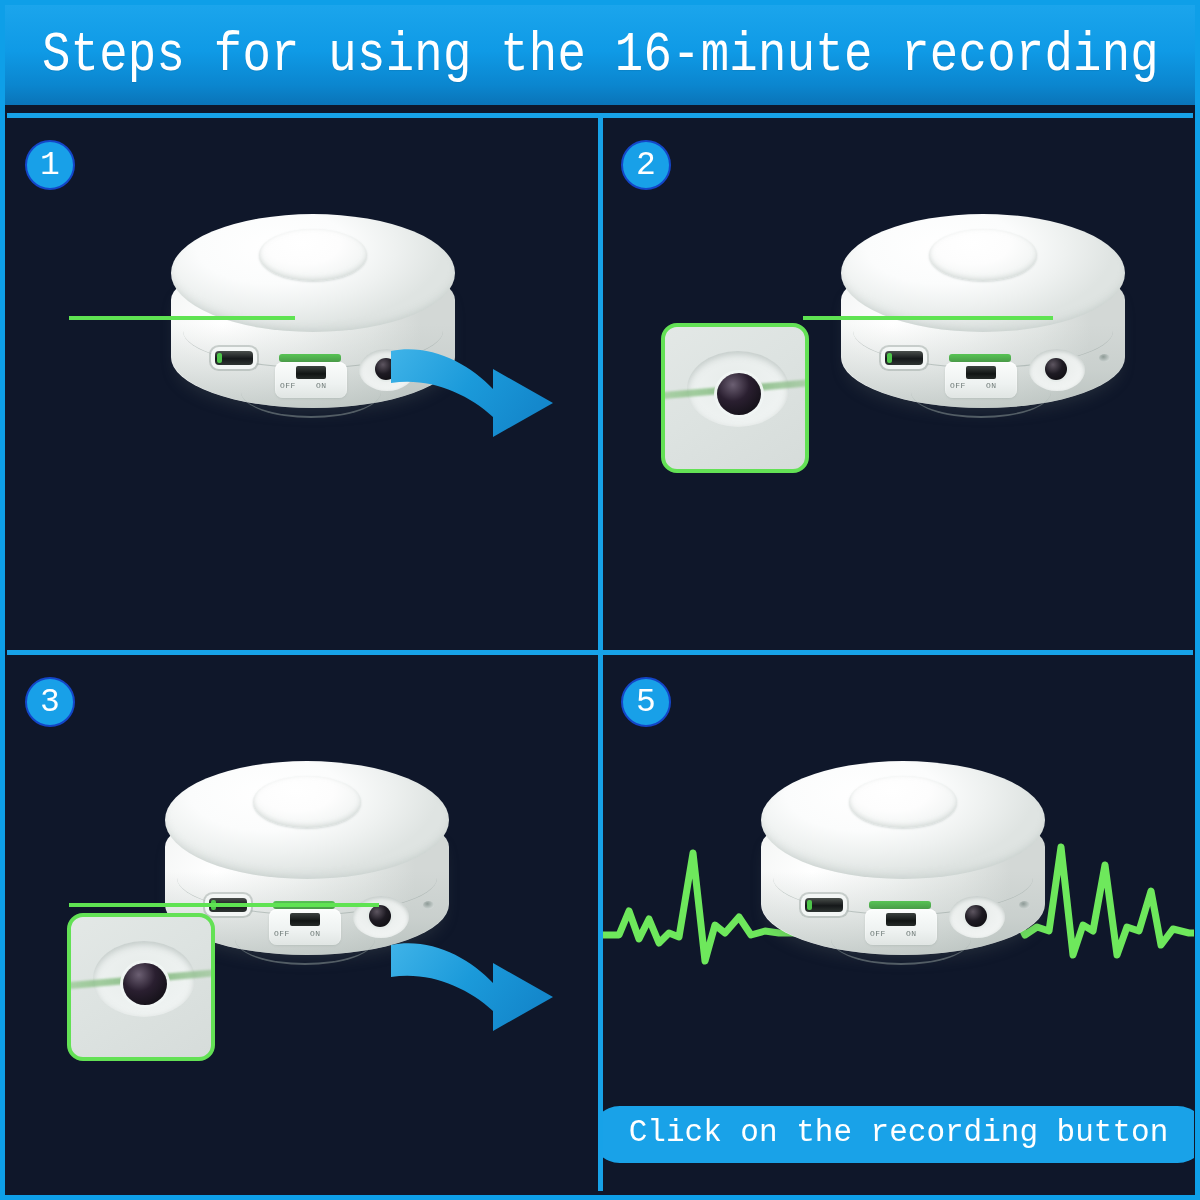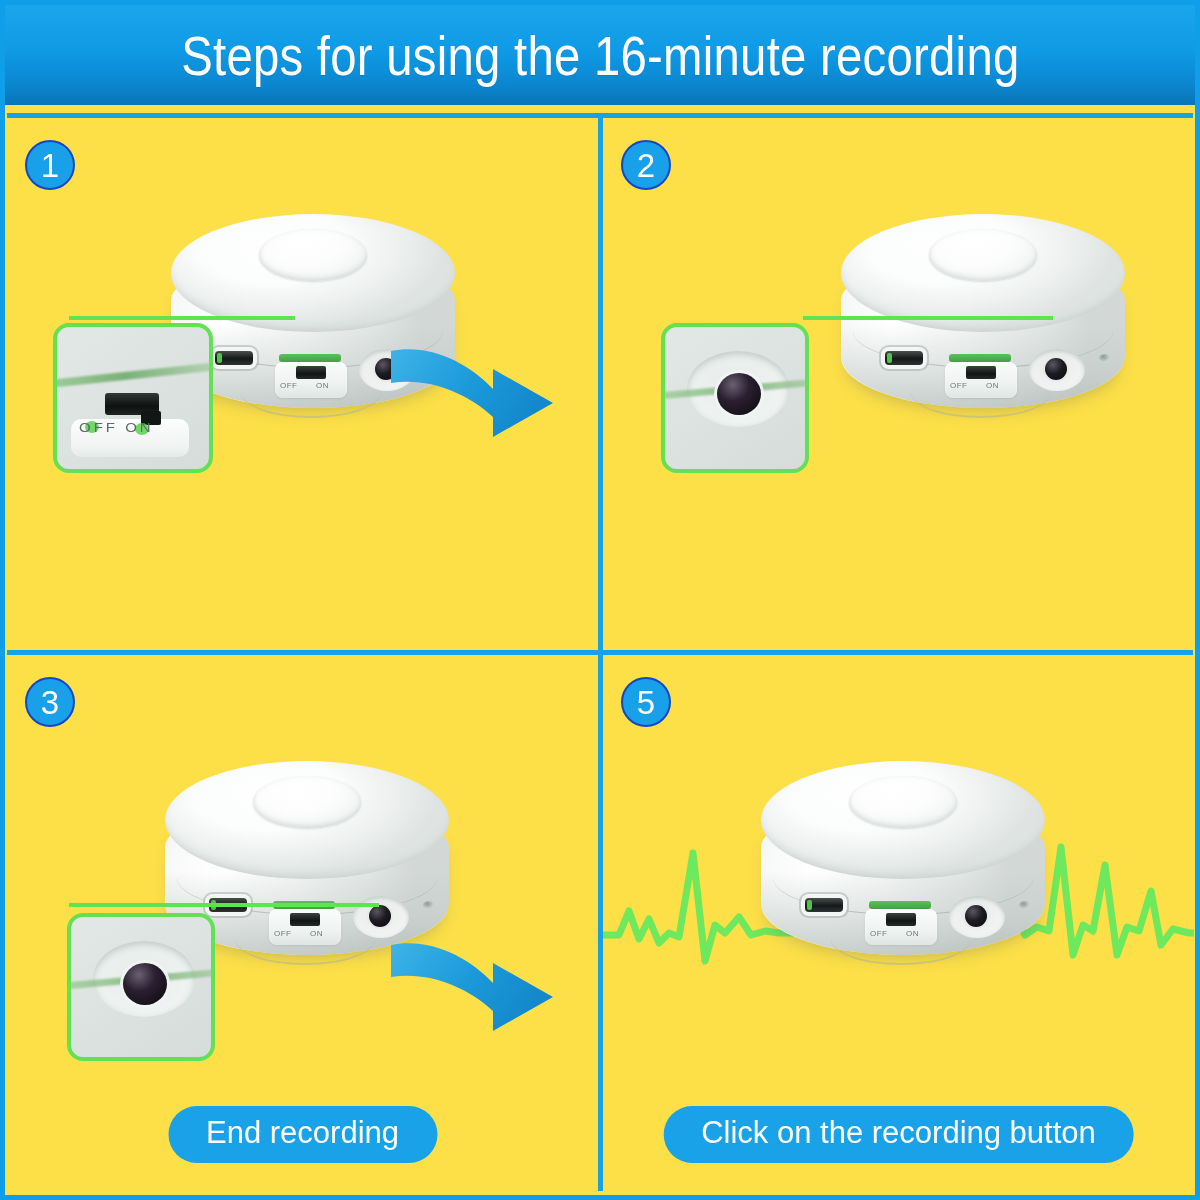--- a/index.html
+++ b/index.html
@@ -11,24 +11,25 @@
     width: 1200px;
     height: 1200px;
     overflow: hidden;
     font-family: "Liberation Sans", sans-serif;
   }
 
   #page {
     position: relative;
     width: 1200px;
     height: 1200px;
-    background: #fde047;
+    background: #0f172a;
     box-sizing: border-box;
     border: 5px solid #0e9fe8;
     overflow: hidden;
+    font-family: Liberation Mono, monospace;
   }
 
   
   #header {
     position: absolute;
     left: 0; top: 0;
     width: 1190px;
     height: 100px;
     background: linear-gradient(180deg, #1ba5ec 0%, #0f9ae6 46%, #0b86cf 80%, #0a74b8 100%);
     display: flex;
@@ -428,31 +429,20 @@
         <div class="dev-switch-label" style="left:117px; top:176px;">OFF</div>
         <div class="dev-switch-label" style="left:153px; top:176px;">ON</div>
 
         <div class="dev-btn-well" style="left:196px; top:143px;"></div>
         <div class="dev-btn" style="left:212px; top:152px;"></div>
         <div class="dev-hole" style="left:266px; top:148px;"></div>
       </div>
 
       <div class="connector" style="left:62px; top:198px; width:226px;"></div>
 
-      <div class="callout" style="left:46px; top:210px; width:160px; height:150px; top:205px;">
-        <div class="callout-inner">
-          <div class="co-seam" style="top:44px;"></div>
-          <div class="co-switch-plate"></div>
-          <div class="co-switch"></div>
-          <div class="co-switch-foot"></div>
-          <div class="co-dot-g1" style="left:28px; top:94px;"></div>
-          <div class="co-dot-g2" style="left:78px; top:96px;"></div>
-          <div class="co-label">OFF   ON</div>
-        </div>
-      </div>
 
       <svg class="blue-arrow" style="left:378px; top:215px;" width="200" height="120" viewBox="0 0 200 120">
         <defs>
           <linearGradient id="ag1" x1="0" y1="0" x2="1" y2="0.4">
             <stop offset="0%" stop-color="#3fb3e8"></stop>
             <stop offset="55%" stop-color="#1b9ada"></stop>
             <stop offset="100%" stop-color="#1488cc"></stop>
           </linearGradient>
         </defs>
         <path d="M6,18 C44,10 84,30 108,56 L108,36 L168,70 L108,104 L108,84 C82,60 44,44 6,50 Z" fill="url(#ag1)"></path>
@@ -540,23 +530,20 @@
         <defs>
           <linearGradient id="ag2" x1="0" y1="0" x2="1" y2="0.4">
             <stop offset="0%" stop-color="#3fb3e8"></stop>
             <stop offset="55%" stop-color="#1b9ada"></stop>
             <stop offset="100%" stop-color="#1488cc"></stop>
           </linearGradient>
         </defs>
         <path d="M6,18 C44,10 84,30 108,56 L108,36 L168,70 L108,104 L108,84 C82,60 44,44 6,50 Z" fill="url(#ag2)"></path>
       </svg>
 
-      <div class="caption">
-        <span>End recording</span>
-      </div>
     </div>
 
     <div class="panel" id="panel-4">
 
       <div class="step-badge">
         <span>5</span>
       </div>
 
       <svg class="waveform" style="left:-2px; top:160px;" width="260" height="180" viewBox="0 0 260 180">
         <polyline points="0,120 18,120 28,96 38,124 48,104 58,128 68,118 78,122 92,38 104,146 114,110 124,118 138,102 150,120 164,116 178,118 200,118 240,118 260,118" fill="none" stroke="#6ee85c" stroke-width="7" stroke-linejoin="round" stroke-linecap="round"></polyline>

